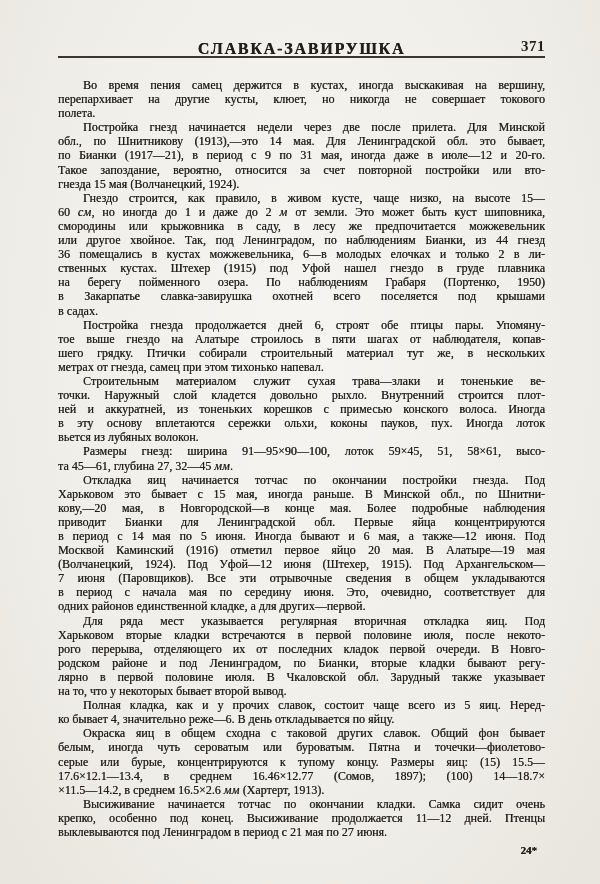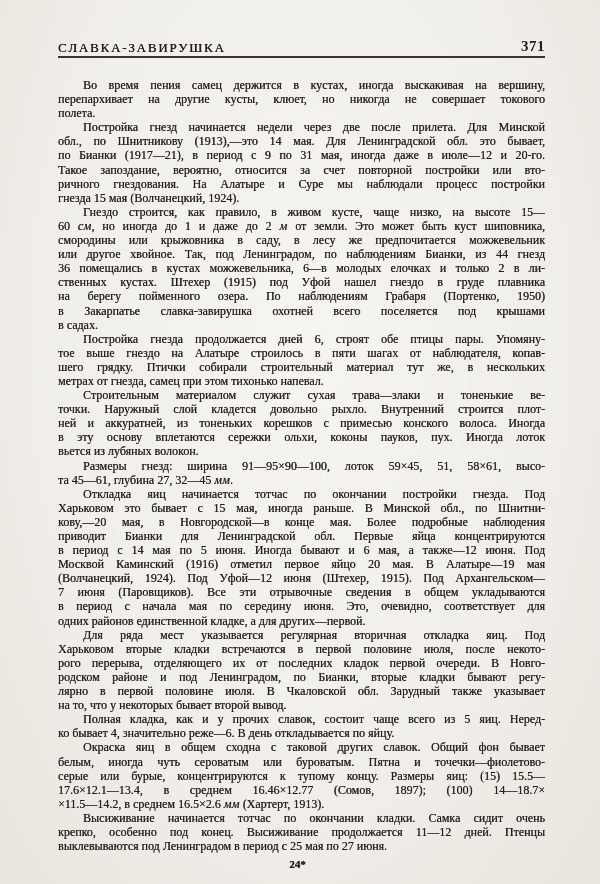--- a/index.html
+++ b/index.html
@@ -21,23 +21,23 @@
     top: 0;
     width: 487px;
   }
   .running-head {
     position: relative;
     margin-top: 40px;
     height: 13px;
   }
   .running-title {
     display: block;
-    text-align: left;
-    font-weight: normal;
-    font-size: 13px;
+    text-align: center;
+    font-weight: bold;
+    font-size: 16px;
     letter-spacing: 1.8px;
     text-shadow: 0.3px 0 0 currentColor;
   }
   .page-number {
     position: absolute;
     right: 0;
     top: -2px;
     font-weight: bold;
     font-size: 15px;
     letter-spacing: 0.5px;
@@ -59,21 +59,21 @@
     text-align: justify;
     text-align-last: justify;
     overflow: hidden;
     text-shadow: 0.3px 0 0 rgba(33,30,27,0.75);
   }
   .line.first { text-indent: 25px; }
   .line.last  { text-align-last: left; }
   .line i { font-style: italic; letter-spacing: 0.3px; }
   .footer-mark {
     margin-top: 5px;
-    text-align: center;
+    text-align: right;
     padding-right: 8px;
     font-size: 11px;
     font-weight: bold;
     text-shadow: 0.3px 0 0 currentColor;
   }
 </style>
 </head>
 <body>
 
 <div class="page">
@@ -90,21 +90,20 @@
         <div class="para">
           <div class="line first">Во время пения самец держится в кустах, иногда выскакивая на вершину,</div>
           <div class="line">перепархивает на другие кусты, клюет, но никогда не совершает токового</div>
           <div class="line last">полета.</div>
         </div>
         <div class="para">
           <div class="line first">Постройка гнезд начинается недели через две после прилета. Для Минской</div>
           <div class="line">обл., по Шнитникову (1913),—это 14 мая. Для Ленинградской обл. это бывает,</div>
           <div class="line">по Бианки (1917—21), в период с 9 по 31 мая, иногда даже в июле—12 и 20-го.</div>
           <div class="line">Такое запоздание, вероятно, относится за счет повторной постройки или вто-</div>
-          <div class="line">ричного гнездования. На Алатыре и Суре мы наблюдали процесс постройки</div>
           <div class="line last">гнезда 15 мая (Волчанецкий, 1924).</div>
         </div>
         <div class="para">
           <div class="line first">Гнездо строится, как правило, в живом кусте, чаще низко, на высоте 15—</div>
           <div class="line">60 <i>см</i>, но иногда до 1 и даже до 2 <i>м</i> от земли. Это может быть куст шиповника,</div>
           <div class="line">смородины или крыжовника в саду, в лесу же предпочитается можжевельник</div>
           <div class="line">или другое хвойное. Так, под Ленинградом, по наблюдениям Бианки, из 44 гнезд</div>
           <div class="line">36 помещались в кустах можжевельника, 6—в молодых елочках и только 2 в ли-</div>
           <div class="line">ственных кустах. Штехер (1915) под Уфой нашел гнездо в груде плавника</div>
           <div class="line">на берегу пойменного озера. По наблюдениям Грабаря (Портенко, 1950)</div>
@@ -155,21 +154,21 @@
         <div class="para">
           <div class="line first">Окраска яиц в общем сходна с таковой других славок. Общий фон бывает</div>
           <div class="line">белым, иногда чуть сероватым или буроватым. Пятна и точечки—фиолетово-</div>
           <div class="line">серые или бурые, концентрируются к тупому концу. Размеры яиц: (15) 15.5—</div>
           <div class="line">17.6×12.1—13.4, в среднем 16.46×12.77 (Сомов, 1897); (100) 14—18.7×</div>
           <div class="line last">×11.5—14.2, в среднем 16.5×2.6 <i>мм</i> (Хартерт, 1913).</div>
         </div>
         <div class="para">
           <div class="line first">Высиживание начинается тотчас по окончании кладки. Самка сидит очень</div>
           <div class="line">крепко, особенно под конец. Высиживание продолжается 11—12 дней. Птенцы</div>
-          <div class="line last">выклевываются под Ленинградом в период с 25 мая по 27 июня.</div>
+          <div class="line last">выклевываются под Ленинградом в период с 21 мая по 27 июня.</div>
         </div>
       </div>
 
     <div class="footer-mark">
       <span>24*</span>
     </div>
 
   </div>
 </div>
 

